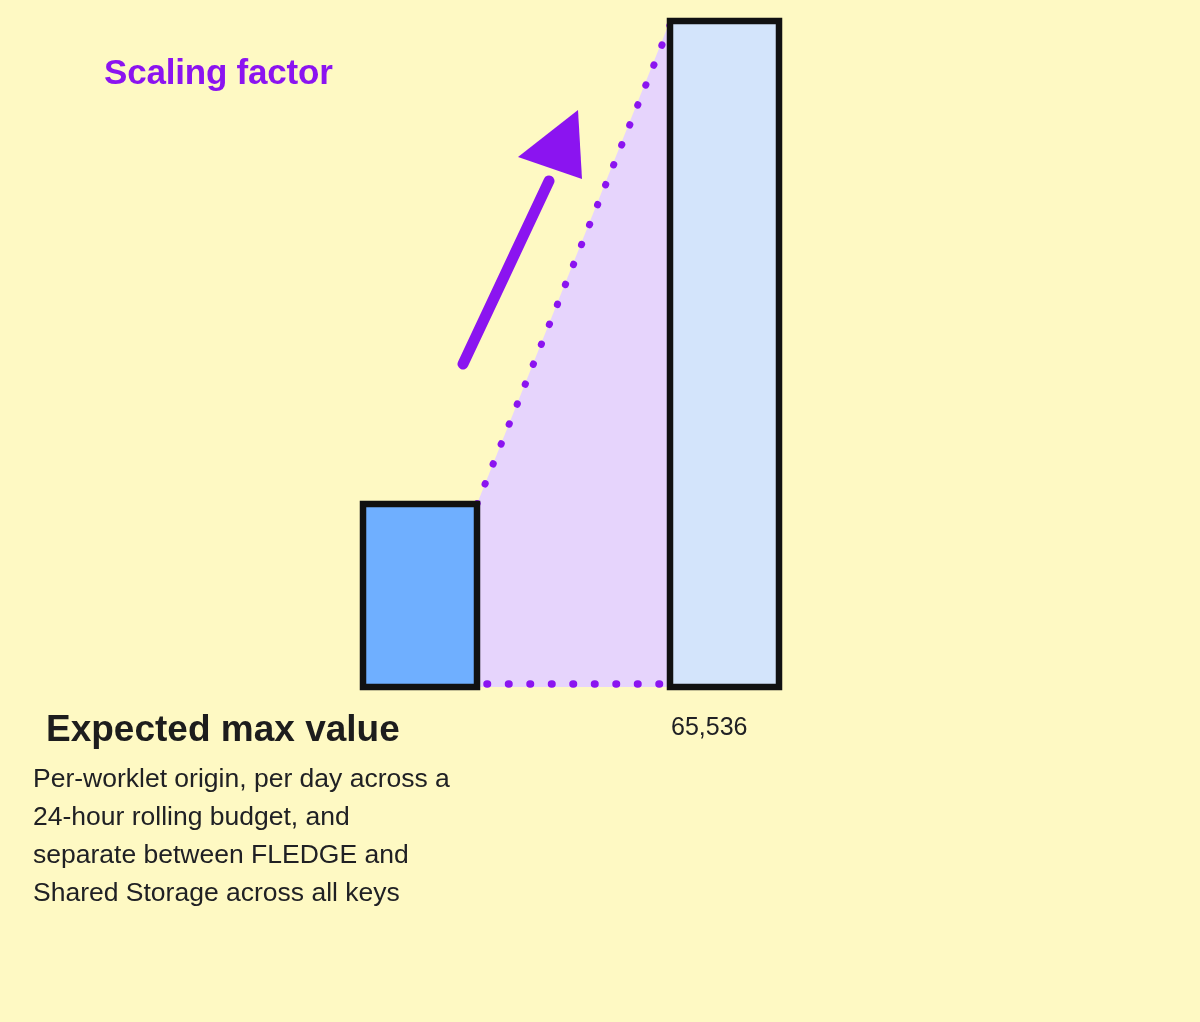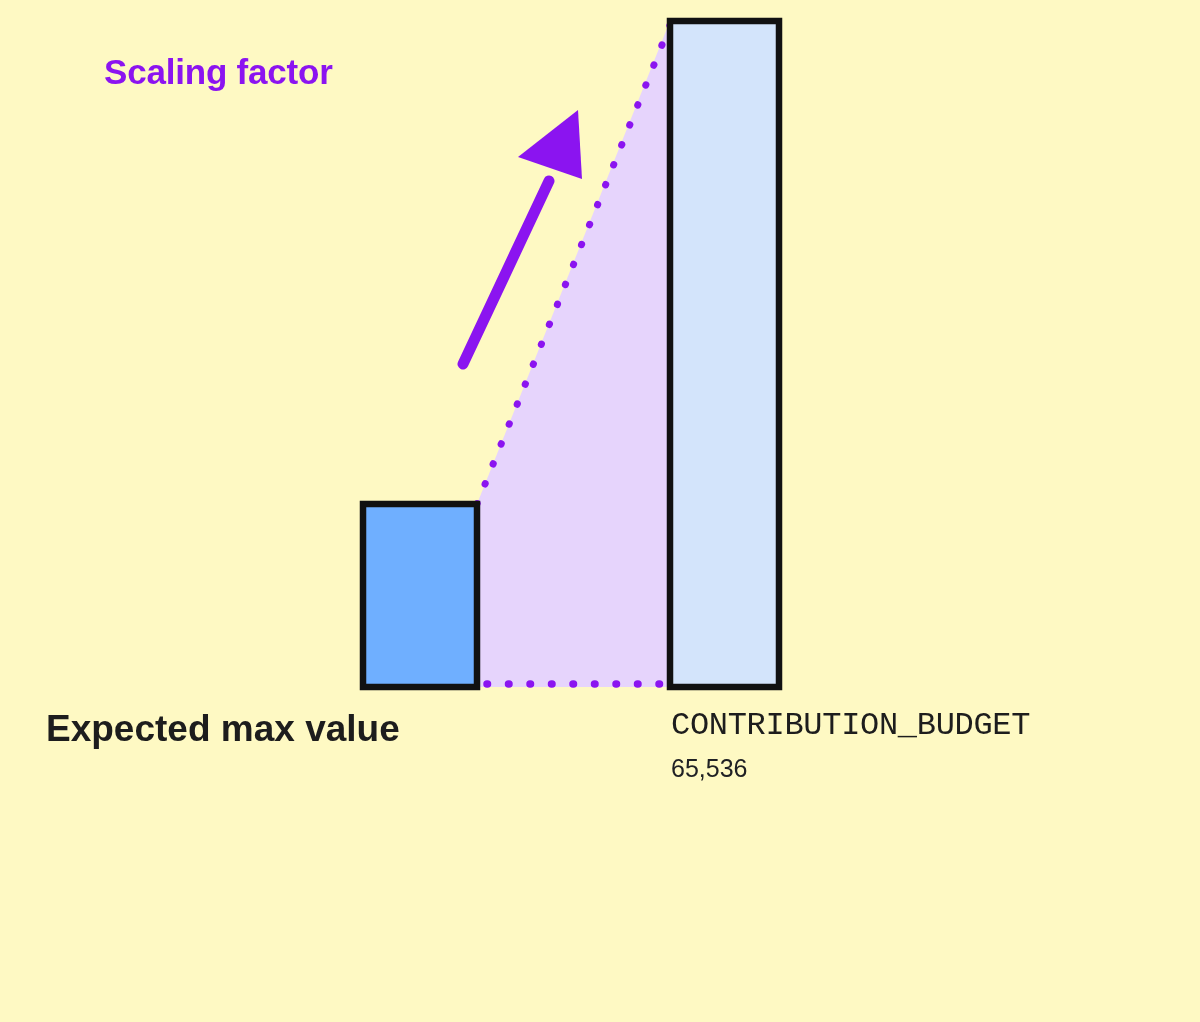--- a/index.html
+++ b/index.html
@@ -121,20 +121,20 @@
       <polygon points="578,110 518,157 582,179" fill="#8b14f0"></polygon>
     </g>
   </svg>
 
   <div class="annotation">
     <div class="annotation-title">Scaling factor</div>
   </div>
 
   <div class="left-label">
     <div class="left-title">Expected max value</div>
+    <div class="left-body">Per-worklet origin, per day across a 24-hour rolling budget, and separate between FLEDGE and Shared Storage across all keys</div>
   </div>
 
   <div class="right-label">
-    <div class="right-title">CONTRIBUTION_BUDGET</div>
     <div class="right-value">65,536</div>
   </div>
 
 </div>
 
 </body></html>

